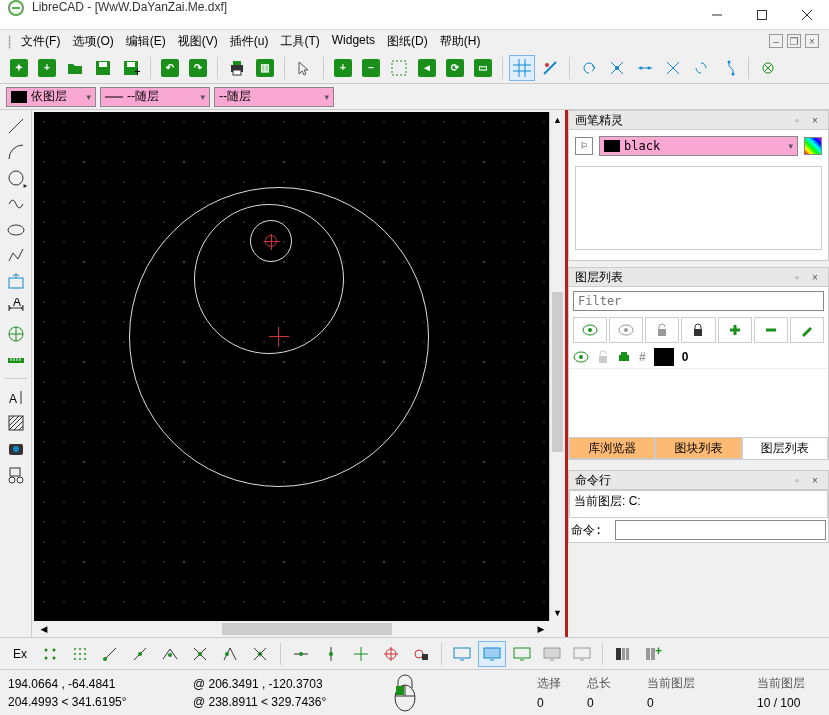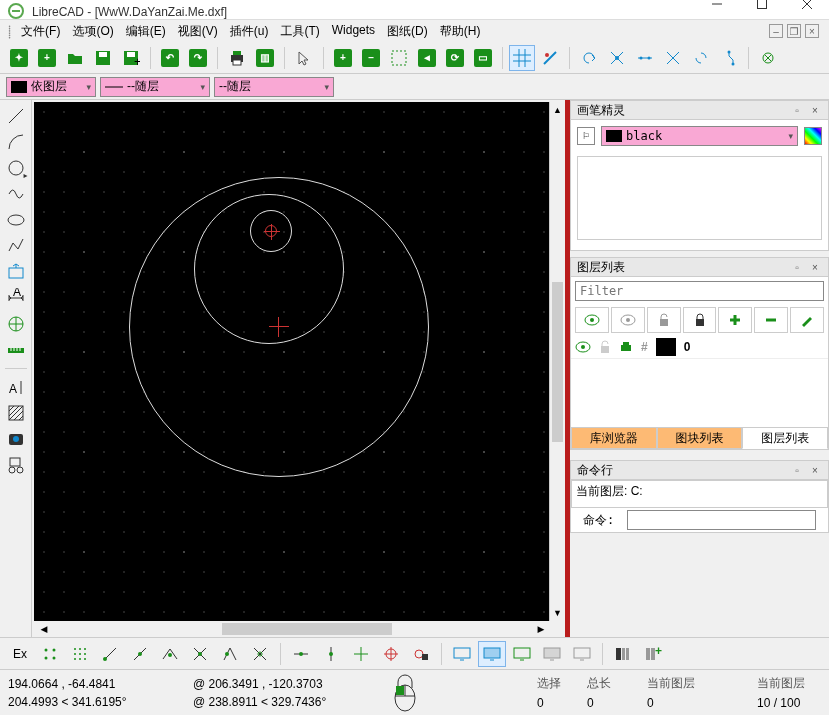--- a/index.html
+++ b/index.html
@@ -1,18 +1,18 @@
 <!DOCTYPE html>
 <html><head>
 <meta charset="utf-8">
 <style>
 * { box-sizing: border-box; margin: 0; padding: 0; font-family: "Segoe UI", sans-serif; font-size: 12px; }
 body { width: 829px; height: 715px; display: flex; flex-direction: column; background: #f0f0f0; overflow: hidden; }
 
-.titlebar { height: 20px; display: flex; align-items: flex-end; background: #fff; border-bottom: 1px solid #ddd; }
+.titlebar { height: 30px; display: flex; align-items: flex-start; background: #fff; border-bottom: 1px solid #ddd; }
 .titlebar .logo { width: 16px; height: 16px; margin: 0 8px; border: 2px solid #5aa84f; border-radius: 50%; position: relative; }
 .titlebar .logo::before { content: ''; position: absolute; left: 2px; top: 5px; width: 8px; height: 2px; background: #5aa84f; }
 .titlebar .title { flex: 1; color: #333; }
 .winbtns { display: flex; }
 .winbtn { width: 45px; height: 30px; display: flex; align-items: center; justify-content: center; color: #333; }
 
 .menubar { height: 22px; display: flex; align-items: center; background: #f0f0f0; padding: 0 4px; justify-content: space-between; }
 .menus { display: flex; }
 .menu-item { padding: 2px 6px; cursor: default; }
 .mdi-btns { display: flex; gap: 4px; padding-right: 6px; color: #666; }
@@ -48,38 +48,38 @@
 .target::after { left: 5px; top: -2px; width: 1px; height: 16px; }
 .vscroll { width: 16px; background: #f0f0f0; border-left: 1px solid #ccc; position: relative; }
 .vscroll .thumb { position: absolute; left: 2px; right: 2px; top: 180px; height: 160px; background: #ccc; }
 .vscroll .arr { position: absolute; left: 0; right: 0; height: 16px; display: flex; align-items: center; justify-content: center; font-size: 9px; }
 .hscroll { height: 16px; background: #f0f0f0; display: flex; margin-left: 2px; }
 .hscroll .track { flex: 1; position: relative; }
 .hscroll .thumb { position: absolute; top: 2px; bottom: 2px; left: 170px; width: 170px; background: #ccc; }
 .hscroll .arr { width: 16px; display: flex; align-items: center; justify-content: center; font-size: 9px; }
 .hscroll .corner { width: 16px; }
 
-.right-panels { width: 264px; background: #f0f0f0; display: flex; flex-direction: column; border-left: 5px solid #b91c1c; }
+.right-panels { width: 264px; background: #f0f0f0; display: flex; flex-direction: column; border-left: 3px solid #b91c1c; }
 .panel-title { height: 20px; background: #e8e8e8; display: flex; align-items: center; padding: 0 6px; gap: 4px; border: 1px solid #ccc; }
 .panel-title .txt { flex: 1; }
 .panel-title .pbtn { width: 14px; height: 14px; display: flex; align-items: center; justify-content: center; font-size: 10px; color: #555; border: 1px solid transparent; }
 .panel-body { background: #fff; border: 1px solid #ccc; border-top: none; }
 .pen-row { display: flex; align-items: center; padding: 6px; gap: 6px; }
 .pen-area { height: 84px; border: 1px solid #ccc; margin: 4px 6px 6px; }
 .filter-input { width: calc(100% - 8px); margin: 4px; height: 20px; border: 1px solid #888; padding: 0 4px; font-family: monospace; }
 .layer-btns { display: flex; padding: 2px 4px; gap: 2px; }
 .lbtn { flex: 1; height: 26px; border: 1px solid #ccc; display: flex; align-items: center; justify-content: center; }
 .layer-list { height: 92px; background: #fff; }
 .layer-row { height: 24px; display: flex; align-items: center; padding: 0 4px; gap: 8px; border-bottom: 1px solid #eee; }
 .layer-sw { width: 20px; height: 18px; background: #000; }
 .tabs { display: flex; }
 .tab { flex: 1; height: 22px; border: 1px solid #ccc; display: flex; align-items: center; justify-content: center; background: #fdba74; }
 .tab.active { background: #fff; border-bottom-color: #fff; }
 .cmd-out { height: 28px; font-family: monospace; font-size: 12px; padding: 2px 4px; overflow: hidden; background: #fff; border: 1px solid #ccc; }
-.cmd-row { display: flex; align-items: center; padding: 2px 12px; gap: 13px; }
+.cmd-row { display: flex; align-items: center; padding: 2px 2px; gap: 13px; }
 .cmd-input { flex: 1; height: 20px; border: 1px solid #888; background: #fff; }
 
 .snap-bar { height: 32px; display: flex; align-items: center; background: #f0f0f0; padding: 0 6px; gap: 2px; border-top: 1px solid #ccc; }
 .snap-bar .tbtn { width: 28px; }
 
 .status-bar { height: 46px; display: flex; background: #f0f0f0; border-top: 1px solid #ccc; }
 .status-col { display: flex; flex-direction: column; justify-content: center; padding: 0 8px; gap: 4px; }
 .status-col.lbl { color: #555; }
 .mouse-ico { width: 40px; display: flex; align-items: center; justify-content: center; }
 

